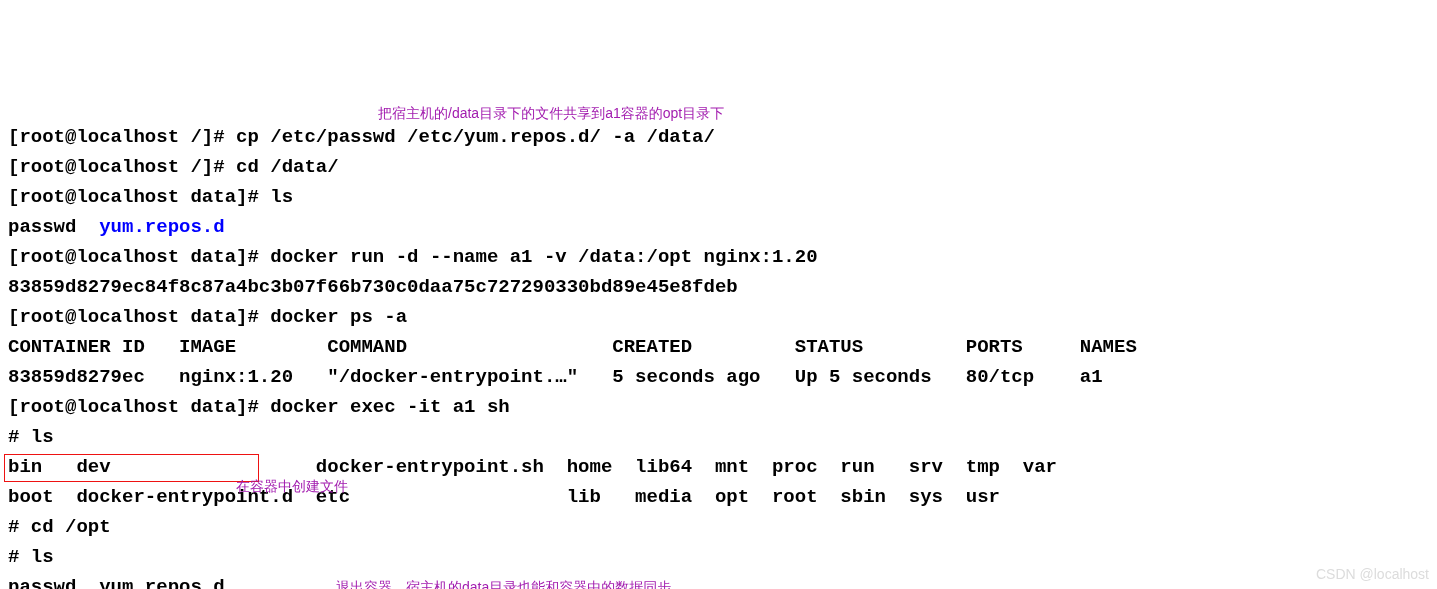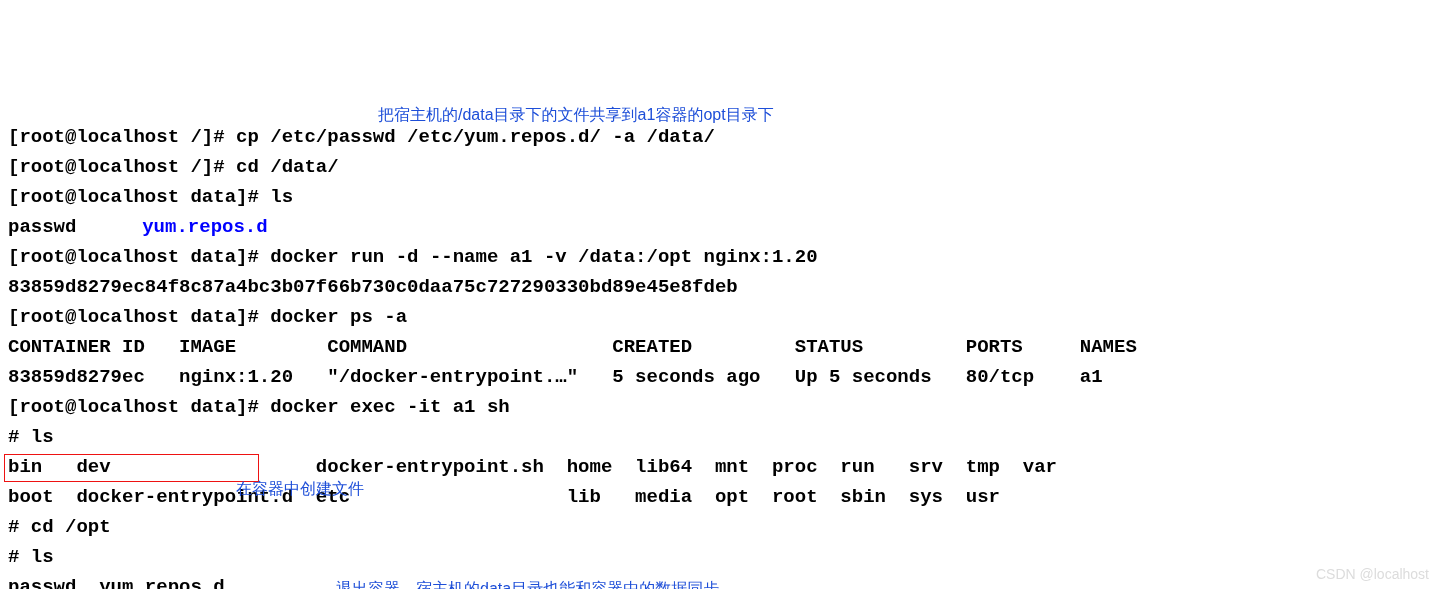--- a/index.html
+++ b/index.html
@@ -11,22 +11,22 @@
       line-height: 1.58;
       color: #000000;
       white-space: pre;
       font-weight: bold;
       position: relative;
       width: 1437px;
       height: 589px;
       box-sizing: border-box;
       overflow: hidden;
     }
-    .blue { color: #0000ff; margin-left: 43px; }
-    .red-ann { color: #1d4ed8; font-weight: normal; font-family: "SimSun","Microsoft YaHei",sans-serif; font-size: 16px; position: absolute; white-space: nowrap; }
+    .blue { color: #0000ff; }
+    .red-ann { color: #a21caf; font-weight: normal; font-family: "SimSun","Microsoft YaHei",sans-serif; font-size: 14px; position: absolute; white-space: nowrap; }
     .red-box { position: absolute; border: 1.5px solid #ee1212; }
     .watermark { position: absolute; right: 8px; bottom: 4px; color: #dcdcdc; font-family: sans-serif; font-size: 14px; font-weight: normal; }
     .term-line { display: block; }
   </style>
 </head>
 <body>
 
 
 
 <span class="term-line"><span>[root@localhost /]# </span><span>cp /etc/passwd /etc/yum.repos.d/ -a /data/</span></span><span class="term-line"><span>[root@localhost /]# </span><span>cd /data/</span></span><span class="term-line"><span>[root@localhost data]# </span><span>ls</span></span><span class="term-line"><span>passwd  </span><span class="blue">yum.repos.d</span></span><span class="term-line"><span>[root@localhost data]# </span><span>docker run -d --name a1 -v /data:/opt nginx:1.20</span></span><span class="term-line"><span>83859d8279ec84f8c87a4bc3b07f66b730c0daa75c727290330bd89e45e8fdeb</span></span><span class="term-line"><span>[root@localhost data]# </span><span>docker ps -a</span></span><span class="term-line"><span>CONTAINER ID   IMAGE        COMMAND                  CREATED         STATUS         PORTS     NAMES</span></span><span class="term-line"><span>83859d8279ec   nginx:1.20   "/docker-entrypoint.…"   5 seconds ago   Up 5 seconds   80/tcp    a1</span></span><span class="term-line"><span>[root@localhost data]# </span><span>docker exec -it a1 sh</span></span><span class="term-line"><span># ls</span></span><span class="term-line"><span>bin   dev                  docker-entrypoint.sh  home  lib64  mnt  proc  run   srv  tmp  var</span></span><span class="term-line"><span>boot  docker-entrypoint.d  etc                   lib   media  opt  root  sbin  sys  usr</span></span><span class="term-line"><span># cd /opt</span></span><span class="term-line"><span># ls</span></span><span class="term-line"><span>passwd  yum.repos.d</span></span>

